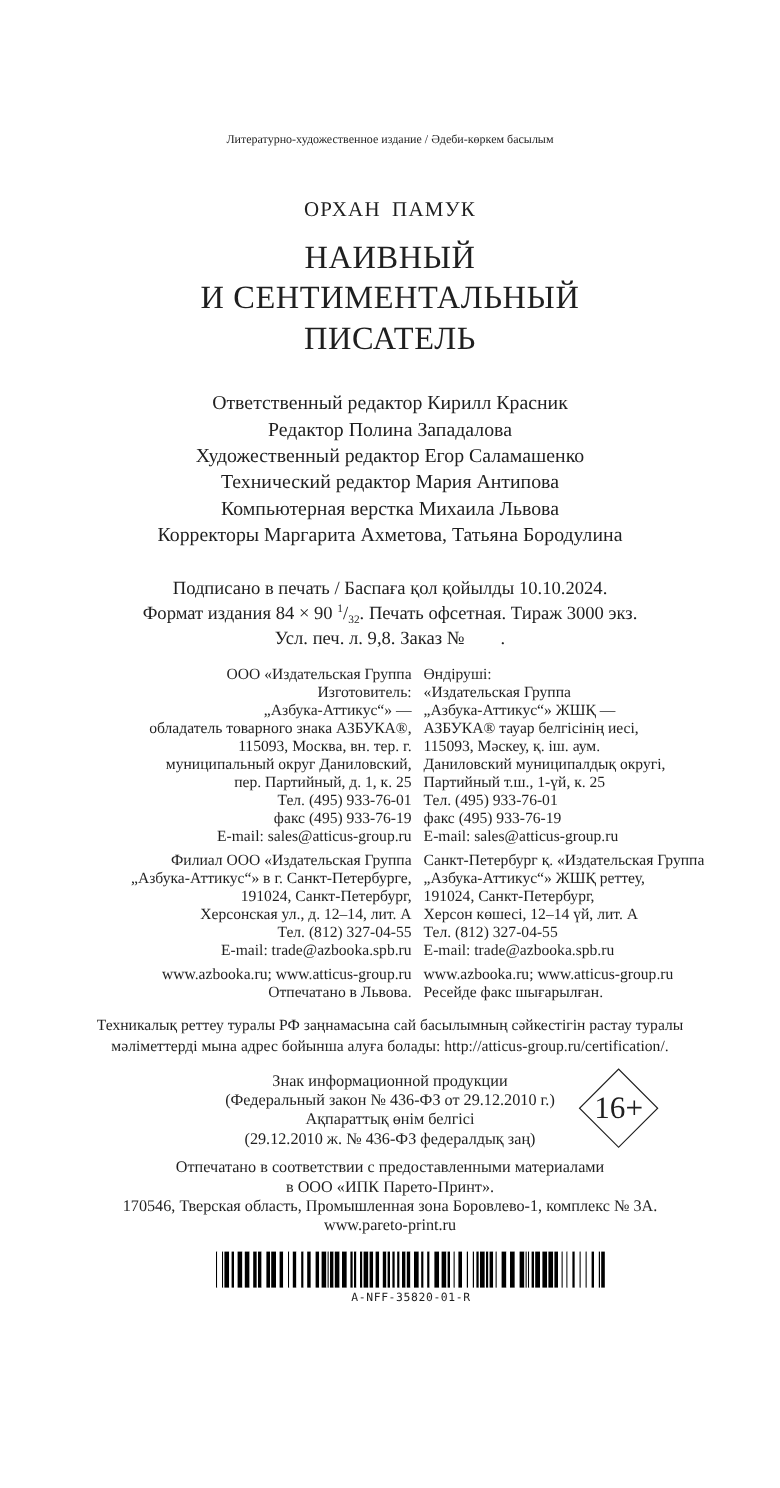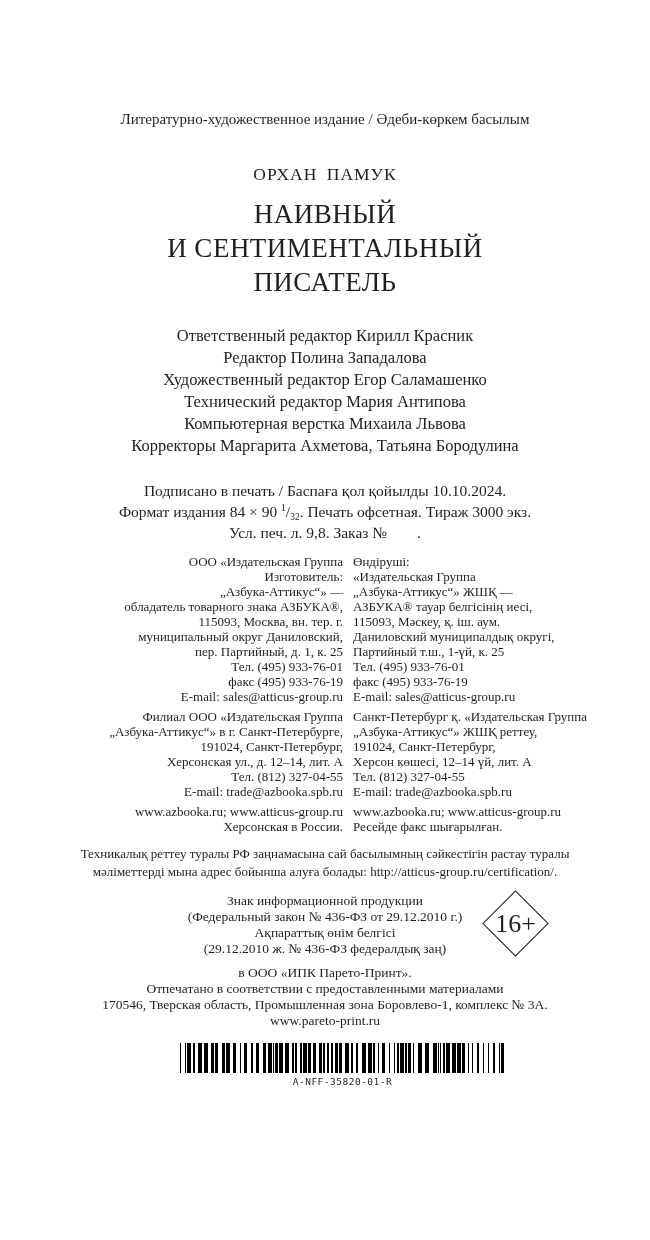--- a/index.html
+++ b/index.html
@@ -2,21 +2,21 @@
 <html lang="ru"><head>
 <meta charset="utf-8">
 <style>
   html,body{margin:0;padding:0;background:#ffffff;}
   .page{
     position:relative;width:650px;height:1240px;background:#ffffff;
     color:#1f1f1f;font-family:"Liberation Serif","DejaVu Serif",serif;
     overflow:hidden;
   }
   .abs-center{position:absolute;left:0;right:0;text-align:center;}
-  .edition-line{top:111px;font-size:15px;}
+  .edition-line{top:111px;font-size:10px;}
   .author{top:164px;font-size:17.5px;letter-spacing:1px;word-spacing:4px;}
   .title{top:197px;font-size:27px;line-height:34px;letter-spacing:0.5px;}
   .staff{top:325px;font-size:16.5px;line-height:22px;}
   .print-info{top:480px;font-size:15.5px;line-height:21px;}
   .print-info sup{font-size:9.5px;vertical-align:6px;line-height:0;}
   .print-info sub{font-size:9.5px;vertical-align:-3px;line-height:0;}
   .order-gap{display:inline-block;width:30px;}
   .columns{position:absolute;top:554px;left:0;right:0;display:flex;font-size:13px;line-height:15px;}
   .col{display:block;}
   .col-left{width:343px;text-align:right;}
@@ -94,21 +94,21 @@
       <div class="cblock">
           <div class="pub-line">Филиал ООО «Издательская Группа</div>
           <div class="pub-line">„Азбука-Аттикус“» в г. Санкт-Петербурге,</div>
           <div class="pub-line">191024, Санкт-Петербург,</div>
           <div class="pub-line">Херсонская ул., д. 12–14, лит. А</div>
           <div class="pub-line">Тел. (812) 327-04-55</div>
           <div class="pub-line">E-mail: trade@azbooka.spb.ru</div>
         </div>
       <div class="cblock">
           <div class="pub-line">www.azbooka.ru; www.atticus-group.ru</div>
-          <div class="pub-line">Херсонская в России.</div>
+          <div class="pub-line">Отпечатано в Львова.</div>
         </div>
     </div>
     <div class="col col-right">
       <div class="cblock">
           <div class="pub-line">Өндіруші:</div>
           <div class="pub-line">«Издательская Группа</div>
           <div class="pub-line">„Азбука-Аттикус“» ЖШҚ —</div>
           <div class="pub-line">АЗБУКА® тауар белгісінің иесі,</div>
           <div class="pub-line">115093, Мәскеу, қ. іш. аум.</div>
           <div class="pub-line">Даниловский муниципалдық округі,</div>
@@ -142,22 +142,22 @@
       <div class="znak-line">(Федеральный закон № 436-ФЗ от 29.12.2010 г.)</div>
       <div class="znak-line">Ақпараттық өнім белгісі</div>
       <div class="znak-line">(29.12.2010 ж. № 436-ФЗ федералдық заң)</div>
     </div>
 
   <div class="badge">
     <div class="badge-inner">16+</div>
   </div>
 
   <div class="abs-center printer">
+      <div class="printer-line">Отпечатано в соответствии с предоставленными материалами</div>
       <div class="printer-line">в ООО «ИПК Парето-Принт».</div>
-      <div class="printer-line">Отпечатано в соответствии с предоставленными материалами</div>
       <div class="printer-line">170546, Тверская область, Промышленная зона Боровлево-1, комплекс № 3А.</div>
       <div class="printer-line">www.pareto-print.ru</div>
     </div>
 
   <div class="barcode">
       <span style="width: 1.22642px; background: rgb(0, 0, 0);"></span>
       <span style="width: 3.67925px; background: rgb(255, 255, 255);"></span>
       <span style="width: 1.22642px; background: rgb(0, 0, 0);"></span>
       <span style="width: 1.22642px; background: rgb(255, 255, 255);"></span>
       <span style="width: 3.67925px; background: rgb(0, 0, 0);"></span>

